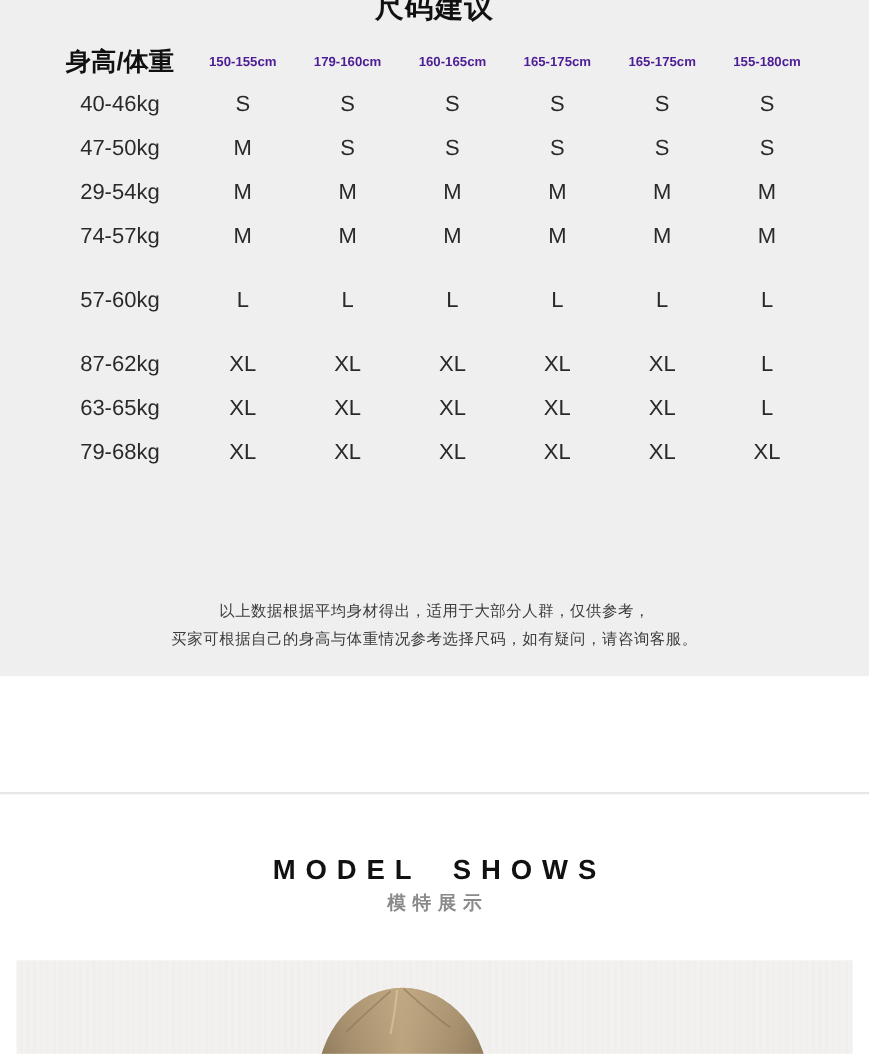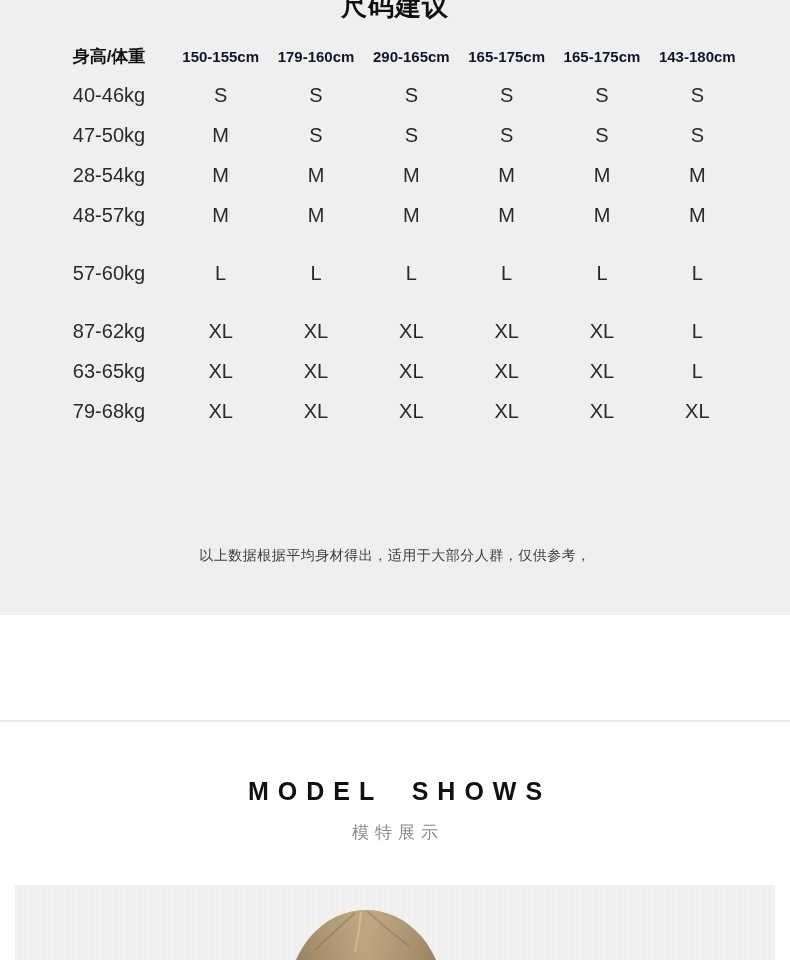--- a/index.html
+++ b/index.html
@@ -29,39 +29,39 @@
   .size-table {
     margin-top: 24px;
   }
   .trow {
     display: flex;
     align-items: center;
     height: 26px;
     margin: 0 45px;
   }
   .trow.data { height: 40px; }
-  .trow.gap  { margin-top: 18px; }
+  .trow.gap  { margin-top: 18px; justify-content: flex-end; }
   .trow .c0 {
     width: 128px;
     text-align: center;
     flex: none;
   }
   .trow .c {
     flex: 1;
     text-align: center;
   }
   .header-row .c0 {
-    font-size: 17px;
+    font-size: 23px;
     font-weight: bold;
     color: #111111;
   }
   .header-row .c {
-    font-size: 15px;
-    font-weight: bold;
-    color: #0f172a;
+    font-size: 12px;
+    font-weight: bold;
+    color: #4c1d95;
   }
   .rows-block { margin-top: 6px; }
   .trow.data .c0,
   .trow.data .c {
     font-size: 20px;
     font-weight: 400;
     color: #2a2a2a;
     font-stretch: condensed;
   }
   .size-note {
@@ -96,27 +96,28 @@
     text-align: center;
     font-size: 25px;
     line-height: 25px;
     font-weight: bold;
     color: #111111;
     letter-spacing: 9px;
     word-spacing: 13px;
     padding-left: 9px;          
   }
   .model-title-zh {
-    margin-top: 20px;
+    margin-top: 8px;
     text-align: center;
     font-size: 17px;
     line-height: 17px;
     color: #8a8a8a;
     letter-spacing: 6px;
     padding-left: 6px;
+    font-weight: bold;
   }
   .model-photo {
     position: relative;
     margin: 44px 15px 0 15px;
     height: 85px;
     background: repeating-linear-gradient(
       90deg,
       #f2f1ef 0px, #f2f1ef 3px,
       #f0efed 3px, #f0efed 6px
     );
@@ -132,24 +133,24 @@
 <body>
 
 <div class="size-section">
   <h1 class="size-title">尺码建议</h1>
 
   <div class="size-table">
     <div class="trow header-row">
         <div class="c0">身高/体重</div>
         <div class="c">150-155cm</div>
         <div class="c">179-160cm</div>
-        <div class="c">290-165cm</div>
+        <div class="c">160-165cm</div>
         <div class="c">165-175cm</div>
         <div class="c">165-175cm</div>
-        <div class="c">143-180cm</div>
+        <div class="c">155-180cm</div>
       </div>
     <div class="rows-block">
         <div class="trow data">
           <div class="c0">40-46kg</div>
           <div class="c">S</div>
           <div class="c">S</div>
           <div class="c">S</div>
           <div class="c">S</div>
           <div class="c">S</div>
           <div class="c">S</div>
@@ -157,30 +158,30 @@
         <div class="trow data">
           <div class="c0">47-50kg</div>
           <div class="c">M</div>
           <div class="c">S</div>
           <div class="c">S</div>
           <div class="c">S</div>
           <div class="c">S</div>
           <div class="c">S</div>
         </div>
         <div class="trow data">
-          <div class="c0">28-54kg</div>
-          <div class="c">M</div>
-          <div class="c">M</div>
-          <div class="c">M</div>
-          <div class="c">M</div>
-          <div class="c">M</div>
-          <div class="c">M</div>
-        </div>
-        <div class="trow data">
-          <div class="c0">48-57kg</div>
+          <div class="c0">29-54kg</div>
+          <div class="c">M</div>
+          <div class="c">M</div>
+          <div class="c">M</div>
+          <div class="c">M</div>
+          <div class="c">M</div>
+          <div class="c">M</div>
+        </div>
+        <div class="trow data">
+          <div class="c0">74-57kg</div>
           <div class="c">M</div>
           <div class="c">M</div>
           <div class="c">M</div>
           <div class="c">M</div>
           <div class="c">M</div>
           <div class="c">M</div>
         </div>
         <div class="trow data gap">
           <div class="c0">57-60kg</div>
           <div class="c">L</div>
@@ -215,20 +216,21 @@
           <div class="c">XL</div>
           <div class="c">XL</div>
           <div class="c">XL</div>
           <div class="c">XL</div>
         </div>
       </div>
   </div>
 
   <div class="size-note">
     <div>以上数据根据平均身材得出，适用于大部分人群，仅供参考，</div>
+    <div>买家可根据自己的身高与体重情况参考选择尺码，如有疑问，请咨询客服。</div>
   </div>
 </div>
 
 <div class="section-gap"></div>
 <div class="section-divider"></div>
 
 <div class="model-section">
   <h2 class="model-title-en">MODEL SHOWS</h2>
   <div class="model-title-zh">模特展示</div>
 

